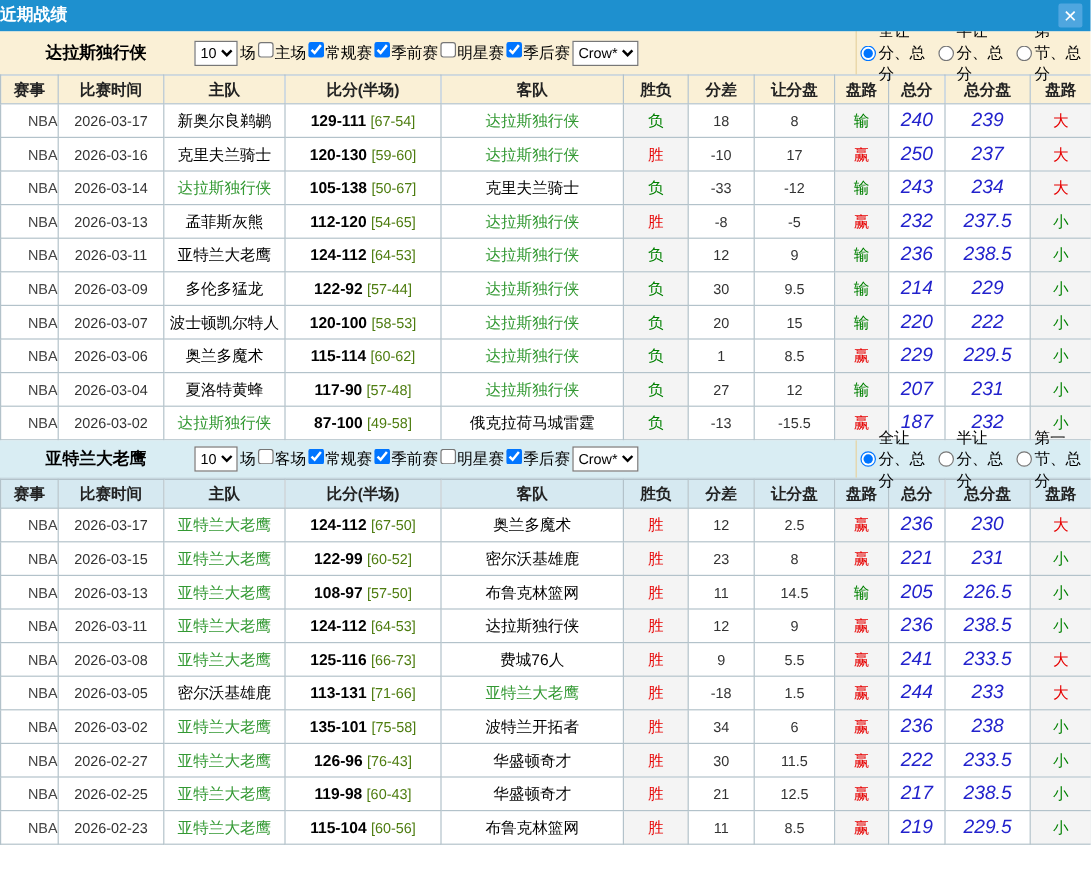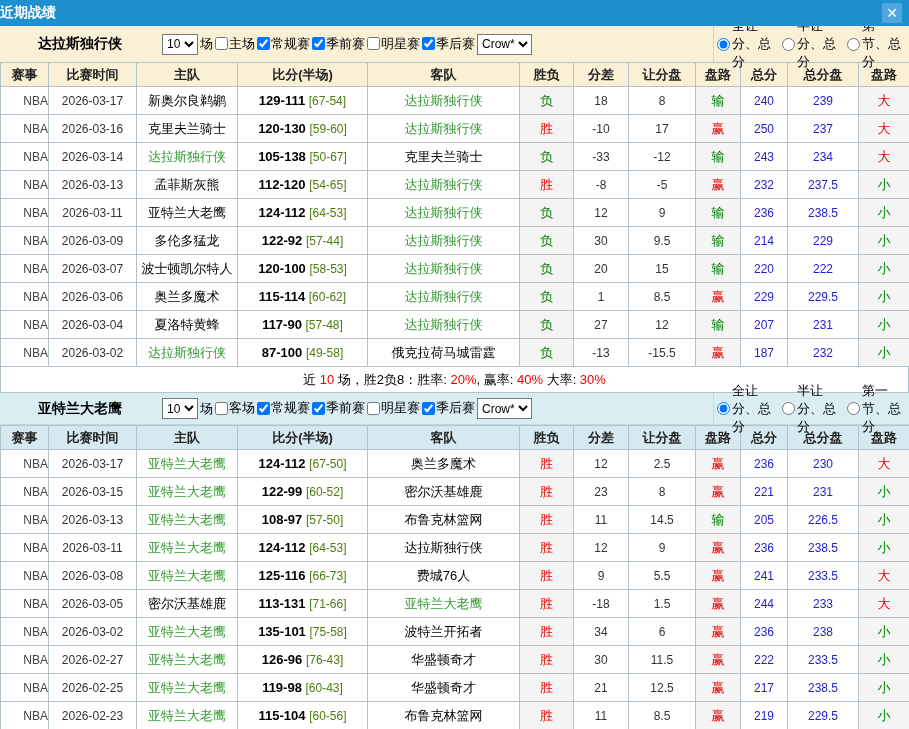--- a/index.html
+++ b/index.html
@@ -26,21 +26,21 @@
   .filterbar { display:flex; align-items:stretch; width:100%; }
   .filterbar.s0 { height:36px; background:#faf0d6; }
   .filterbar.s1 { height:32px; background:#d9edf3; border-bottom:1px solid #c6d6de; }
   .fb-left { width:713px; display:flex; align-items:center; }
   .fb-right { flex:1; border-left:1px solid #e6d3a1; display:flex; align-items:center; justify-content:center; }
   .teamname { font-weight:bold; font-size:14px; width:160px; text-align:center; }
   .filterbar select {
     font-family:"Liberation Sans","DejaVu Sans",sans-serif;
     font-size:12px; height:21px; background:#fff; border:1px solid #777; margin:0 2px;
   }
-  .cbs label { display:inline-flex; align-items:center; font-size:13px; cursor:pointer; }
+  .cbs label { display:inline-flex; font-size:13px; cursor:pointer; }
   .cbs input { width:13px; height:13px; margin:0 1px 0 2px; }
   .fb-right label { display:inline-flex; align-items:center; font-size:13px; margin:0 3px; cursor:pointer; }
   .fb-right input { width:13px; height:13px; margin-right:2px; }
   .gamesuffix { font-size:13px; }
 
   
   table { width:909px; border-collapse:collapse; table-layout:fixed; }
   th, td {
     border:1px solid #b3c2ca; text-align:center; vertical-align:middle;
     overflow:hidden; white-space:nowrap;
@@ -49,21 +49,21 @@
   .t0 th { background:#faf0d6; }
   .t1 th { background:#d6e9f1; }
   td { height:28px; font-size:13px; background:#fff; }
   td.gray { background:#f4f4f4; }
   td.date, td.num { color:#333; font-size:12px; }
   td.league { color:#444; font-size:12px;text-align:right; }
   .teamtxt { color:#000; }
   .hl { color:#339933; }
   .score b { font-weight:bold; color:#000; }
   .half { color:#4d7c0f; font-size:12px; }
-  .blue { color:#2222cc; font-size:12px; }
+  .blue { color:#2222cc; font-size:16px;font-style:italic; }
   .red { color:#e60000; }
   .green { color:#008000; }
 
   
   .summary {
     height:26px; line-height:25px; text-align:center; font-size:13px;
     border-left:1px solid #b3c2ca; border-right:1px solid #b3c2ca; border-bottom:1px solid #b3c2ca;
     background:#fff;
   }
   .summary .red { color:#e60000; }
@@ -289,21 +289,20 @@
           <td class="num">-13</td>
           <td class="num">-15.5</td>
           <td class="gray red">赢</td>
           <td class="blue">187</td>
           <td class="blue">232</td>
           <td class="gray green">小</td>
         </tr>
       </tbody>
   </table>
 
-  <div class="summary"><span>近 </span><span class="red">10</span><span> 场，胜2负8：胜率: </span><span class="red">20%</span><span>, 赢率: </span><span class="red">40%</span><span> 大率: </span><span class="red">30%</span></div>
 
   <div class="filterbar s1">
     <div class="fb-left">
       <span class="teamname">亚特兰大老鹰</span>
       <select class="sel-count">
         <option>10</option>
       </select>
       <span class="gamesuffix">场</span>
       <span class="cbs"><label>
             <input type="checkbox" style="">

